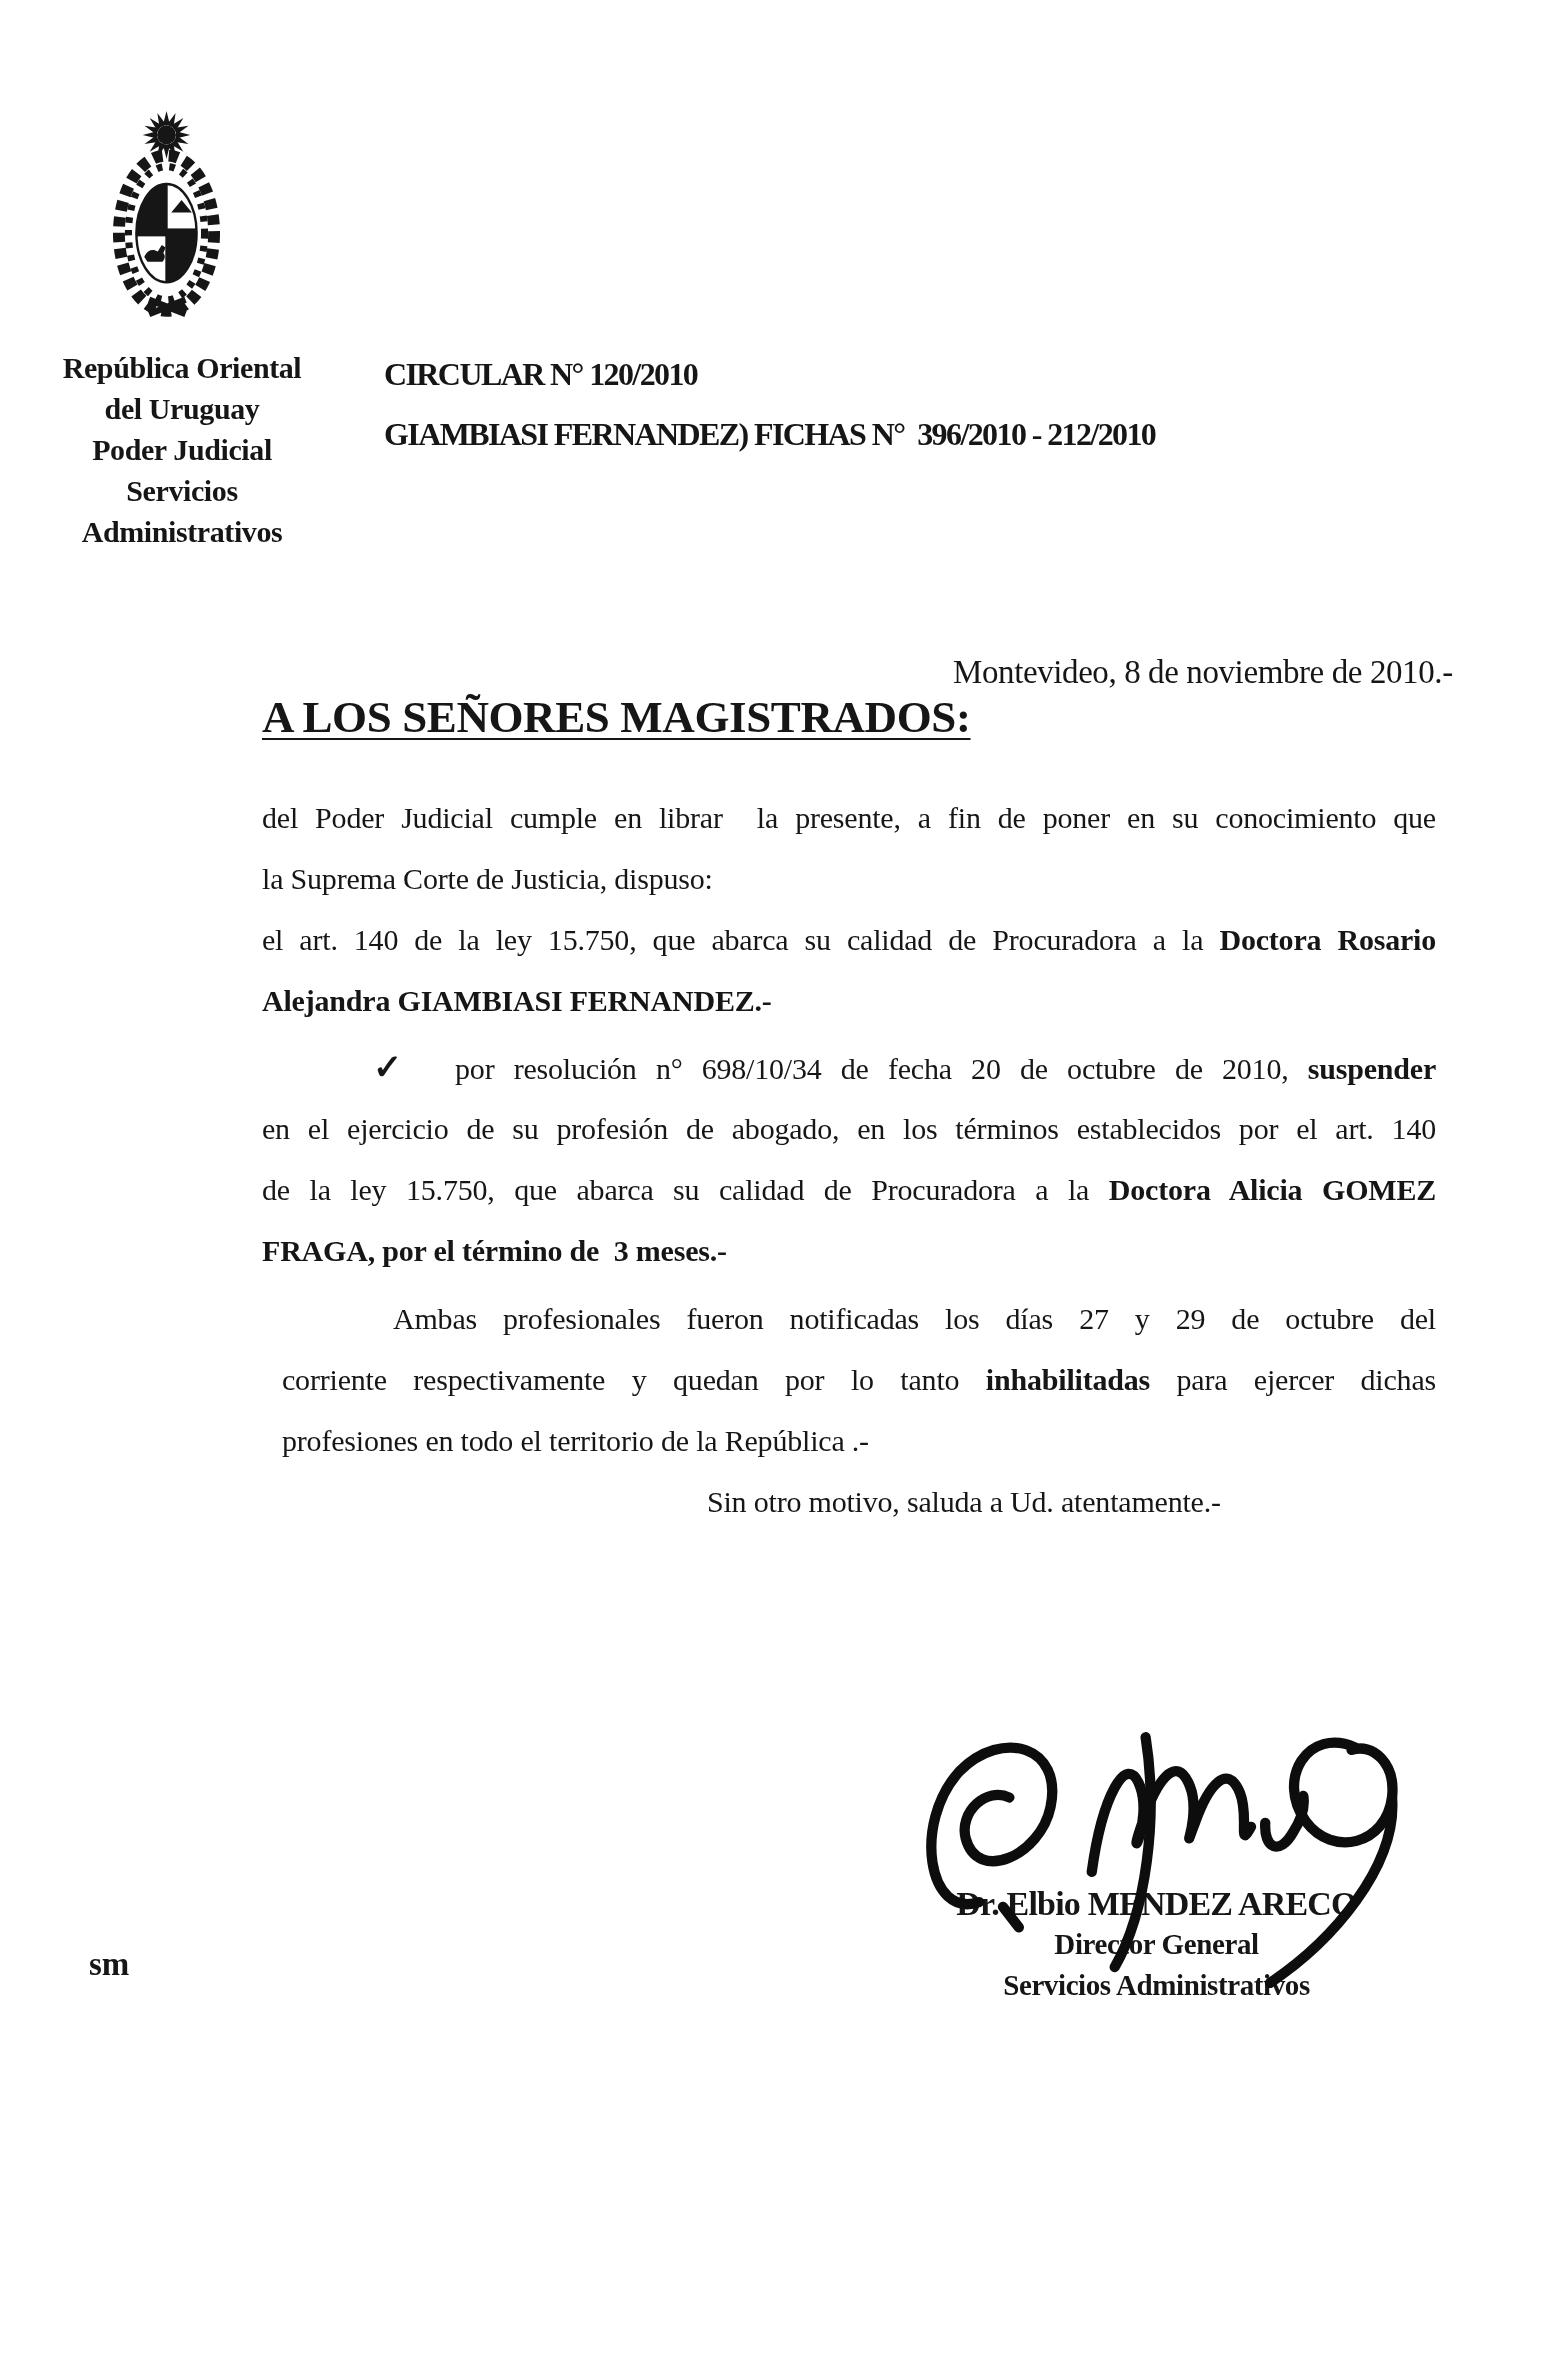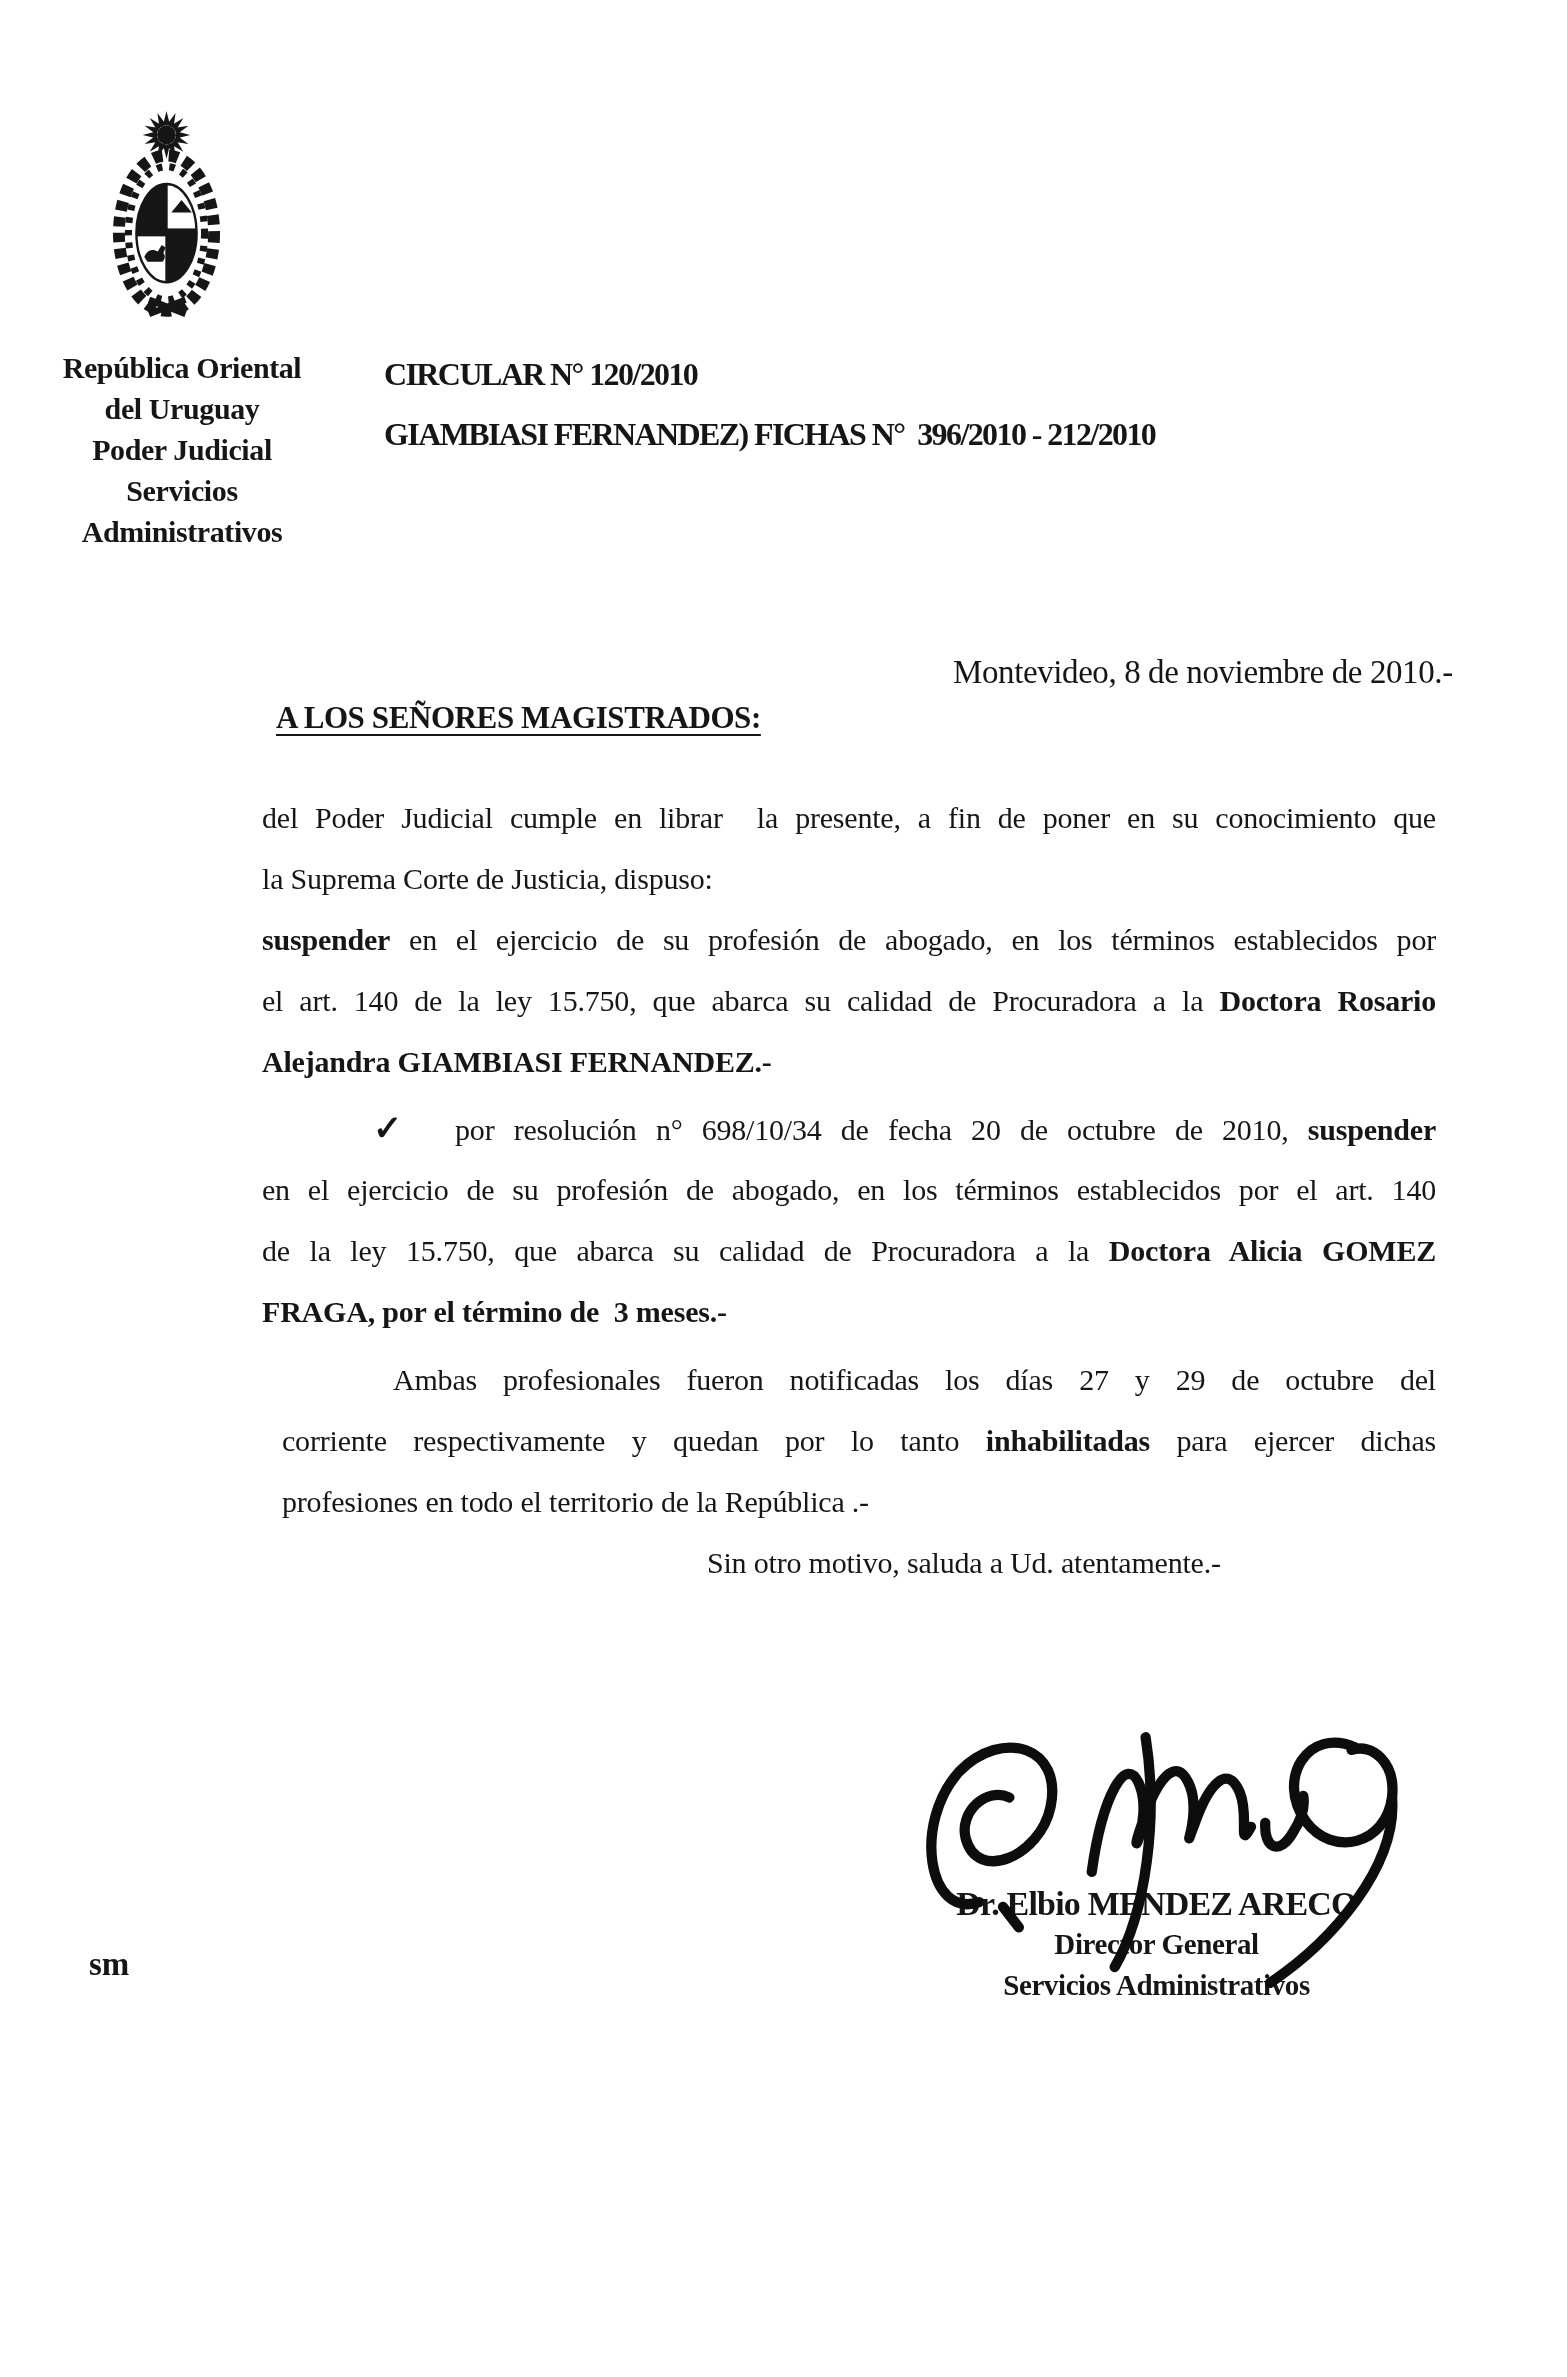--- a/index.html
+++ b/index.html
@@ -16,21 +16,21 @@
   }
   
   .circ{
     position:absolute;left:384px;top:344px;width:1066px;
     font-weight:bold;font-size:32px;line-height:60px;letter-spacing:-1.6px;
   }
   .circ .stretch{text-align:justify;text-align-last:justify;text-justify:inter-word;}
   
   .dateline{position:absolute;left:953px;top:648px;font-size:33px;line-height:48px;letter-spacing:-0.4px;}
   .salutation{
-    position:absolute;left:276px;top:696px;font-weight:bold;font-size:31px;line-height:43px;
+    position:absolute;left:262px;top:696px;font-weight:bold;font-size:45px;line-height:43px;
     letter-spacing:-0.4px;text-decoration:underline;text-decoration-thickness:2.4px;text-underline-offset:5.5px;
   }
   
   .bodytext{position:absolute;left:262px;top:787px;width:1174px;font-size:30px;}
   .para{margin:0;}
   .line{line-height:61px;height:61px;letter-spacing:-0.2px;}
   .line.just{text-align:justify;text-align-last:justify;text-justify:inter-word;}
   .b{font-weight:bold;}
   .check{font-weight:bold;font-size:35px;margin-right:41px;}
   
@@ -102,21 +102,20 @@
   <div class="dateline">Montevideo, 8 de noviembre de 2010.-</div>
 
   <div class="salutation">A LOS SEÑORES MAGISTRADOS:</div>
 
   <div class="bodytext">
       <div class="para">
         <div class="line just"><span>del Poder Judicial cumple en librar &nbsp;la presente, a fin de poner en su conocimiento que</span></div>
         <div class="line"><span>la Suprema Corte de Justicia, dispuso:</span></div>
       </div>
       <div class="para">
-        <div class="line just"><span class="b">suspender</span><span> en el ejercicio de su profesión de abogado, en los términos establecidos por</span></div>
         <div class="line just"><span>el art. 140 de la ley 15.750, que abarca su calidad de Procuradora a la </span><span class="b">Doctora Rosario</span></div>
         <div class="line"><span class="b">Alejandra GIAMBIASI FERNANDEZ.-</span></div>
       </div>
       <div class="para" style="margin-top: 6.3px;">
         <div class="line just" style="padding-left: 111px;"><span class="check">✓</span><span>por resolución n° 698/10/34 de fecha 20 de octubre de 2010, </span><span class="b">suspender</span></div>
         <div class="line just"><span>en el ejercicio de su profesión de abogado, en los términos establecidos por el art. 140</span></div>
         <div class="line just"><span>de la ley 15.750, que abarca su calidad de Procuradora a la </span><span class="b">Doctora Alicia GOMEZ</span></div>
         <div class="line"><span class="b">FRAGA, por el término de&nbsp; 3 meses.-</span></div>
       </div>
       <div class="para" style="margin-top: 6.3px; margin-left: 20px;">

